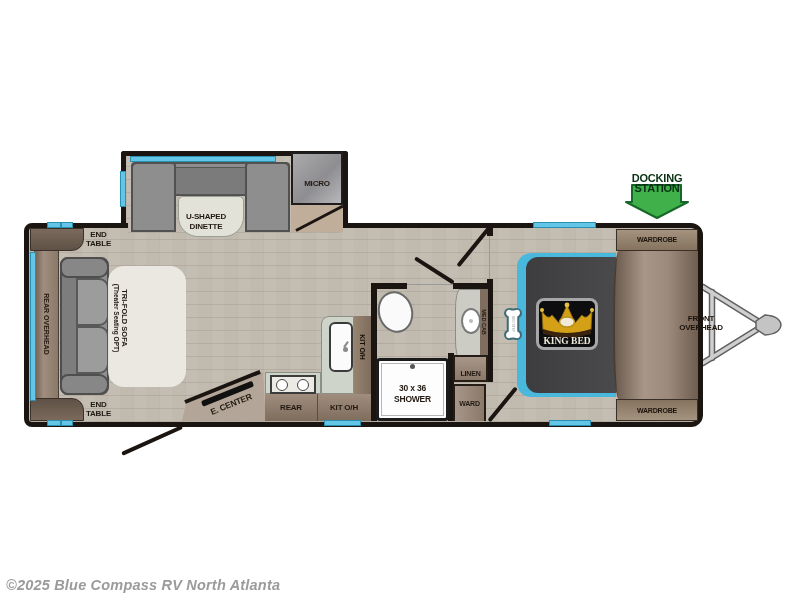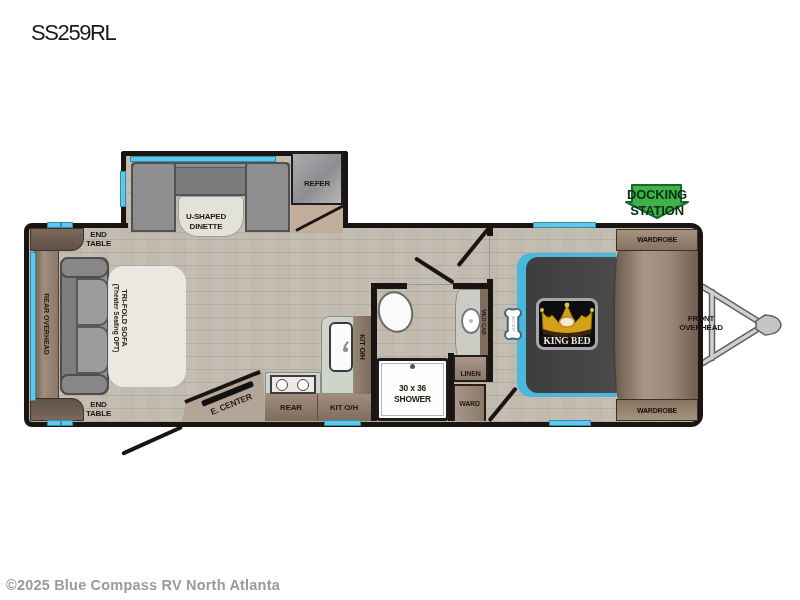--- a/index.html
+++ b/index.html
@@ -10,21 +10,20 @@
  repeating-linear-gradient(90deg, rgba(255,255,255,.02) 0 13px, rgba(90,78,66,.02) 13px 26px);}
 .lb{position:absolute;font-weight:bold;font-size:8px;line-height:9px;color:#221a12;text-align:center;letter-spacing:-0.2px;}
 .vlb{position:absolute;font-weight:bold;font-size:8px;line-height:8px;color:#221a12;text-align:center;white-space:nowrap;transform:translate(-50%,-50%) rotate(90deg);}
 .win{position:absolute;background:#63c6e6;border:1px solid #2b8fb0;box-sizing:border-box;}
 .wall{position:absolute;background:#1b1511;}
 .door{position:absolute;height:4px;background:#1b1511;border-radius:2px;transform-origin:0 50%;}
 </style></head>
 <body>
 <div id="page">
 
-  <div class="abs" style="left:31px;top:20px;font-size:22px;color:#191919;letter-spacing:-1.4px;">SS259RL</div>
 
   <svg class="abs" style="left:694px;top:275px;" width="100" height="100" viewBox="0 0 100 100">
     <g stroke="#606060" stroke-width="6.5" fill="none" stroke-linecap="round">
       <path d="M9,12 L67,48"></path>
         <path d="M9,88 L67,52"></path>
         <path d="M18,17 L18,83"></path>
     </g>
     <g stroke="#cfcfcf" stroke-width="3.5" fill="none" stroke-linecap="round">
       <path d="M9,12 L67,48"></path>
         <path d="M9,88 L67,52"></path>
@@ -42,21 +41,21 @@
   <div class="abs" style="left:131px;top:162px;width:159px;height:34px;background:#8e8e8e;border:2px solid #515151;box-sizing:border-box;border-radius:4px;"></div>
   <div class="abs" style="left:173px;top:167px;width:74px;height:28px;background:#7b7b7b;border:1px solid #555;box-sizing:border-box;border-radius:3px;"></div>
 
   <div class="abs" style="left:131px;top:162px;width:45px;height:70px;background:#8e8e8e;border:2px solid #515151;box-sizing:border-box;border-radius:6px 4px 0 0;"></div>
   <div class="abs" style="left:245px;top:162px;width:45px;height:70px;background:#8e8e8e;border:2px solid #515151;box-sizing:border-box;border-radius:4px 6px 0 0;"></div>
 
   <div class="abs" style="left:178px;top:196px;width:66px;height:41px;background:#e3e2d9;border:1px solid #999f95;box-sizing:border-box;border-radius:5px 5px 20px 20px;"></div>
   <div class="lb" style="left:171px;top:212px;width:70px;font-size:8px;line-height:9.5px;">U-SHAPED<br>DINETTE</div>
 
   <div class="abs" style="left:291px;top:152px;width:52px;height:53px;background:linear-gradient(135deg,#ababad,#8e8e92 55%,#b8b8ba);border:2px solid #1d1d1d;box-sizing:border-box;"></div>
-  <div class="lb" style="left:291px;top:179px;width:52px;">REFER</div>
+  <div class="lb" style="left:291px;top:179px;width:52px;">MICRO</div>
   <div class="abs" style="left:291px;top:205px;width:52px;height:27px;background:#c0ae9b;"></div>
   <div class="abs" style="left:296px;top:229px;width:53px;height:3px;background:#1b1511;transform:rotate(-27.5deg);transform-origin:0 50%;"></div>
 
   <div class="abs" style="left:34px;top:228px;width:24px;height:193px;background:linear-gradient(90deg,#6b5c50,#a08d7d 40%,#8a7868);border-right:1px solid #4a3f36;"></div>
   <div class="vlb" style="left:46px;top:324px;font-size:7px;">REAR OVERHEAD</div>
 
   <div class="abs" style="left:30px;top:228px;width:54px;height:23px;background:linear-gradient(180deg,#7b6a5c,#5f5146);border-radius:0 0 12px 0;border:1px solid #3a3128;box-sizing:border-box;"></div>
   <div class="lb" style="left:80px;top:230px;width:37px;">END<br>TABLE</div>
   <div class="abs" style="left:30px;top:398px;width:54px;height:23px;background:linear-gradient(0deg,#7b6a5c,#5f5146);border-radius:0 12px 0 0;border:1px solid #3a3128;box-sizing:border-box;"></div>
   <div class="lb" style="left:80px;top:400px;width:37px;">END<br>TABLE</div>
@@ -156,16 +155,16 @@
   <div class="win" style="left:47px;top:420px;width:26px;height:6px;background:linear-gradient(90deg,#63c6e6 0 12px,#2b8fb0 12px 14px,#63c6e6 14px);"></div>
   <div class="win" style="left:130px;top:156px;width:146px;height:6px;"></div>
   <div class="win" style="left:120px;top:171px;width:6px;height:36px;"></div>
   <div class="win" style="left:324px;top:420px;width:37px;height:6px;"></div>
   <div class="win" style="left:533px;top:222px;width:63px;height:6px;"></div>
   <div class="win" style="left:549px;top:420px;width:42px;height:6px;"></div>
 
   <svg class="abs" style="left:625px;top:183px;" width="64" height="37" viewBox="0 0 64 37">
     <path d="M7,2 H56 V19 H63 L32,35 L1,19 H7 Z" fill="#3fb04a" stroke="#15672a" stroke-width="2" stroke-linejoin="round"></path>
   </svg>
-  <div class="lb" style="left:625px;top:187px;width:64px;font-size:13px;line-height:16px;color:#083013;">DOCKING<br>STATION</div>
+  <div class="lb" style="left:625px;top:173px;width:64px;font-size:11px;line-height:10px;color:#083013;">DOCKING<br>STATION</div>
 
-  <div class="abs" style="left:6px;top:577px;font-weight:bold;font-size:14.5px;color:#9b9b9b;letter-spacing:0.2px;">©2025 Blue Compass RV North Atlanta</div>
+  <div class="abs" style="left:6px;top:577px;font-style:italic;font-weight:bold;font-size:14.5px;color:#9b9b9b;letter-spacing:0.2px;">©2025 Blue Compass RV North Atlanta</div>
 </div>
 
 </body></html>

